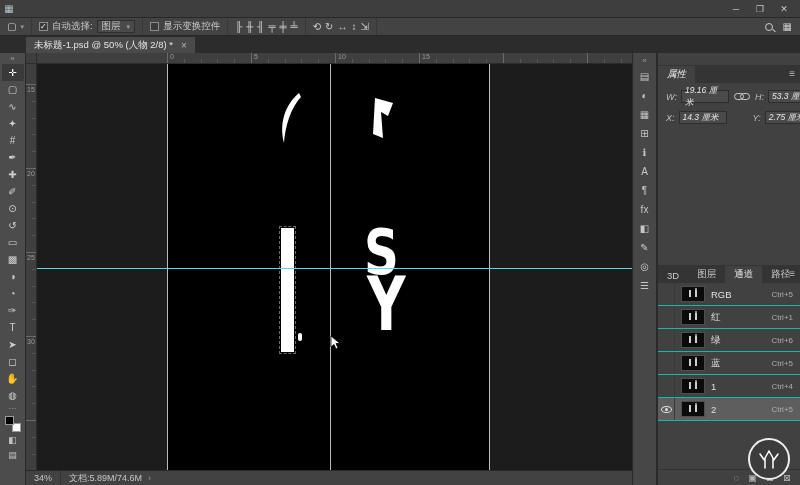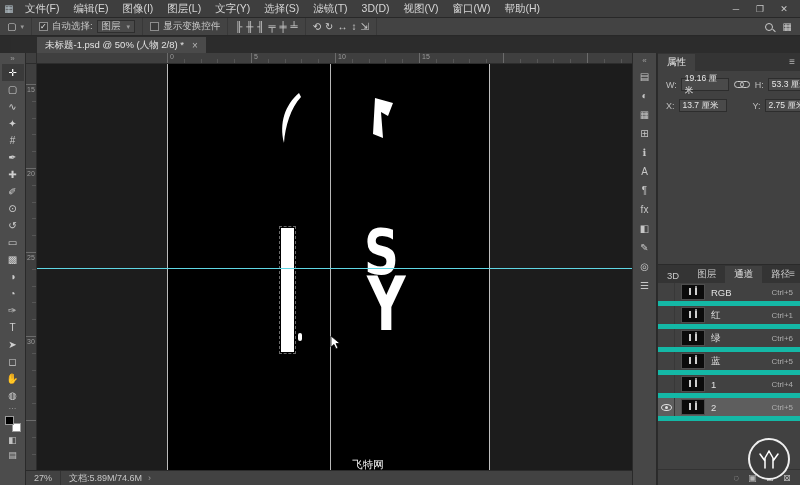--- a/index.html
+++ b/index.html
@@ -22,21 +22,21 @@
   .ob-icon{font-size:10px;color:#cfcfcf;}
   .caret{font-size:7px;color:#9a9a9a;}
   .checkbox{width:9px;height:9px;border:1px solid #8d8d8d;background:#3a3a3a;display:inline-flex;align-items:center;justify-content:center;
             font-size:8px;color:#eee;line-height:1;}
   .dropdown{background:#4a4a4a;border:1px solid #2e2e2e;padding:0 4px;display:flex;gap:6px;align-items:center;height:13px;}
   .ob-right{position:absolute;right:8px;top:0;height:100%;display:flex;align-items:center;gap:10px;}
   .mag-icon{position:relative;width:8px;height:8px;border:1px solid #c9c9c9;border-radius:50%;display:inline-block;}
   .mag-icon::after{content:"";position:absolute;left:6px;top:6px;width:4px;height:1px;background:#c9c9c9;transform:rotate(45deg);}
 
   
-  .tabbar{position:absolute;left:0;top:37px;right:0;height:16px;background:#2c2c2c;margin-left:11px;}
+  .tabbar{position:absolute;left:0;top:37px;right:0;height:16px;background:#2c2c2c;}
   .doc-tab{position:absolute;left:26px;top:0;height:16px;background:#4a4a4a;display:flex;align-items:center;gap:8px;
            padding:0 8px;font-size:9.5px;color:#e4e4e4;white-space:nowrap;}
   .tab-close{color:#b5b5b5;font-size:10px;}
 
   
   .toolbar{position:absolute;left:0;top:53px;bottom:0;width:26px;background:#4c4c4c;border-right:1px solid #2a2a2a;
            display:flex;flex-direction:column;align-items:center;}
   .tb-collapse{font-size:8px;color:#9e9e9e;height:11px;line-height:11px;}
   .tool{width:22px;height:17px;display:flex;align-items:center;justify-content:center;font-size:10px;color:#cfcfcf;}
   .tool.active{background:#3a3a3a;color:#ffffff;}
@@ -81,37 +81,37 @@
   .sb-chev{color:#9a9a9a;}
 
   
   .dock{position:absolute;left:632px;top:53px;bottom:0;width:25px;background:#474747;border-left:1px solid #2a2a2a;border-right:1px solid #2a2a2a;
         display:flex;flex-direction:column;align-items:center;padding-top:2px;}
   .dock-collapse{font-size:8px;color:#9e9e9e;height:12px;line-height:12px;}
   .dock-icon{width:20px;height:19px;display:flex;align-items:center;justify-content:center;font-size:10px;color:#c6c6c6;font-style:normal;}
 
   
   .right-panels{position:absolute;left:658px;top:53px;bottom:0;width:142px;background:#414141;}
-  .props{position:absolute;left:0;right:0;top:0;height:212px;background:#414141;border-bottom:1px solid #2a2a2a;}
+  .props{position:absolute;left:0;right:0;top:12px;height:212px;background:#414141;border-bottom:1px solid #2a2a2a;font-style:italic;}
   .panel-tabbar{height:18px;background:#343434;display:flex;align-items:flex-end;font-size:9.5px;position:relative;}
   .panel-tab{padding:2px 9px;color:#c9c9c9;}
   .panel-tab.active{background:#414141;color:#eaeaea;}
   .panel-menu{position:absolute;right:5px;top:3px;font-size:10px;color:#b5b5b5;}
   .layer-type-row{display:flex;align-items:center;gap:6px;padding:6px 8px 6px 8px;border-bottom:1px solid #363636;}
   .layer-thumb{width:18px;height:14px;background:linear-gradient(135deg,#777 0 40%,#555 40% 100%);border:1px solid #2e2e2e;}
   .layer-type-label{font-size:9.5px;color:#dcdcdc;}
   .transform{padding:7px 8px;font-size:9px;color:#bfbfbf;}
   .t-row{display:flex;align-items:center;gap:4px;margin-bottom:8px;}
   .t-label{width:12px;}
   .field{background:#4a4a4a;border:1px solid #2d2d2d;padding:1px 3px;min-width:48px;height:13px;font-size:8.5px;color:#e8e8e8;display:flex;align-items:center;}
   .link-btn{display:flex;align-items:center;padding:0 1px;}
 
   .channels{position:absolute;left:0;right:0;top:212px;bottom:0;background:#414141;}
   .ch-rows{position:absolute;left:0;right:0;top:18px;bottom:16px;overflow:hidden;}
-  .ch-row{height:23px;display:flex;align-items:center;border-bottom:5px solid #14b8a6;}
+  .ch-row{height:23px;display:flex;align-items:center;border-bottom:1px solid #14b8a6;}
   .ch-row.selected{background:#5e5e5e;}
   .eye-box{width:17px;height:100%;border-right:1px solid #383838;display:flex;align-items:center;justify-content:center;}
   .eye{display:none;position:relative;width:11px;height:7px;border:1px solid #e0e0e0;border-radius:50%;}
   .eye::after{content:"";position:absolute;left:3px;top:1px;width:3px;height:3px;border-radius:50%;background:#e0e0e0;}
   .ch-row.visible .eye{display:block;}
   .ch-thumb{position:relative;width:24px;height:16px;margin:0 6px;background:#0b0b0b;box-shadow:inset 0 0 0 1px #4e4e4e;}
   .ch-thumb::after{content:"";position:absolute;left:8px;top:4px;width:2px;height:7px;background:#cfcfcf;box-shadow:6px 0 0 #cfcfcf,6px -2px 0 #8f8f8f;}
   .ch-label{font-size:9.5px;color:#e0e0e0;}
   .ch-shortcut{margin-left:auto;padding-right:7px;font-size:8px;color:#adadad;}
   .ch-footer{position:absolute;left:0;right:0;bottom:0;height:16px;border-top:1px solid #333;display:flex;align-items:center;
@@ -121,34 +121,20 @@
   .site-logo{position:absolute;left:748px;top:438px;width:42px;height:42px;border-radius:50%;border:2px solid #eeeeee;
              background:#3c3c3c;z-index:20;display:flex;align-items:center;justify-content:center;}
 </style>
 </head>
 <body>
 
 <div class="app">
 
   <div class="menubar">
     <span class="app-logo">▦</span>
-    <div style="display:flex">
-
-    <span class="menu-item" style="--i: 0;">文件(F)</span>
-        <span class="menu-item" style="--i: 1;">编辑(E)</span>
-        <span class="menu-item" style="--i: 2;">图像(I)</span>
-        <span class="menu-item" style="--i: 3;">图层(L)</span>
-        <span class="menu-item" style="--i: 4;">文字(Y)</span>
-        <span class="menu-item" style="--i: 5;">选择(S)</span>
-        <span class="menu-item" style="--i: 6;">滤镜(T)</span>
-        <span class="menu-item" style="--i: 7;">3D(D)</span>
-        <span class="menu-item" style="--i: 8;">视图(V)</span>
-        <span class="menu-item" style="--i: 9;">窗口(W)</span>
-        <span class="menu-item" style="--i: 10;">帮助(H)</span>
-      </div>
     <div class="win-controls">
       <span class="win-btn">─</span>
       <span class="win-btn">❐</span>
       <span class="win-btn">✕</span>
     </div>
   </div>
 
   <div class="optionsbar">
     <div class="ob-group">
       <span class="ob-icon">▢</span>
@@ -268,26 +254,25 @@
     <div class="letter letter-s">S</div>
     <div class="letter letter-y">Y</div>
     <div class="speck"></div>
 
     <div class="cursor">
       <svg width="11" height="15" viewBox="0 0 11 15">
           <path d="M1,1 L1,12 L4,9.5 L6,14 L8,13 L6,8.5 L10,8.5 Z" fill="#ffffff" stroke="#000000" stroke-width="0.8"></path>
         </svg>
     </div>
 
-    <div class="watermark">飞特网</div>
 
   </div>
 
   <div class="statusbar">
-    <span class="sb-zoom">27%</span>
+    <span class="sb-zoom">34%</span>
     <span class="sb-doc">
       <span>文档:5.89M/74.6M</span>
       <span class="sb-chev">›</span>
     </span>
   </div>
 
   <div class="dock">
     <span class="dock-collapse">«</span>
     <div>
 
@@ -321,21 +306,21 @@
             <svg width="16" height="9" viewBox="0 0 16 9">
                 <rect x="0.5" y="1.5" width="9" height="6" rx="3" fill="none" stroke="#cccccc"></rect>
                 <rect x="6.5" y="1.5" width="9" height="6" rx="3" fill="none" stroke="#cccccc"></rect>
               </svg>
           </span>
           <span class="t-label">H:</span>
           <span class="field">53.3 厘米</span>
         </div>
         <div class="t-row">
           <span class="t-label">X:</span>
-          <span class="field">13.7 厘米</span>
+          <span class="field">14.3 厘米</span>
           <span class="link-btn" style="visibility:hidden">
               <svg width="16" height="9"></svg>
             </span>
           <span class="t-label">Y:</span>
           <span class="field">2.75 厘米</span>
         </div>
       </div>
     </div>
 
     <div class="channels">

